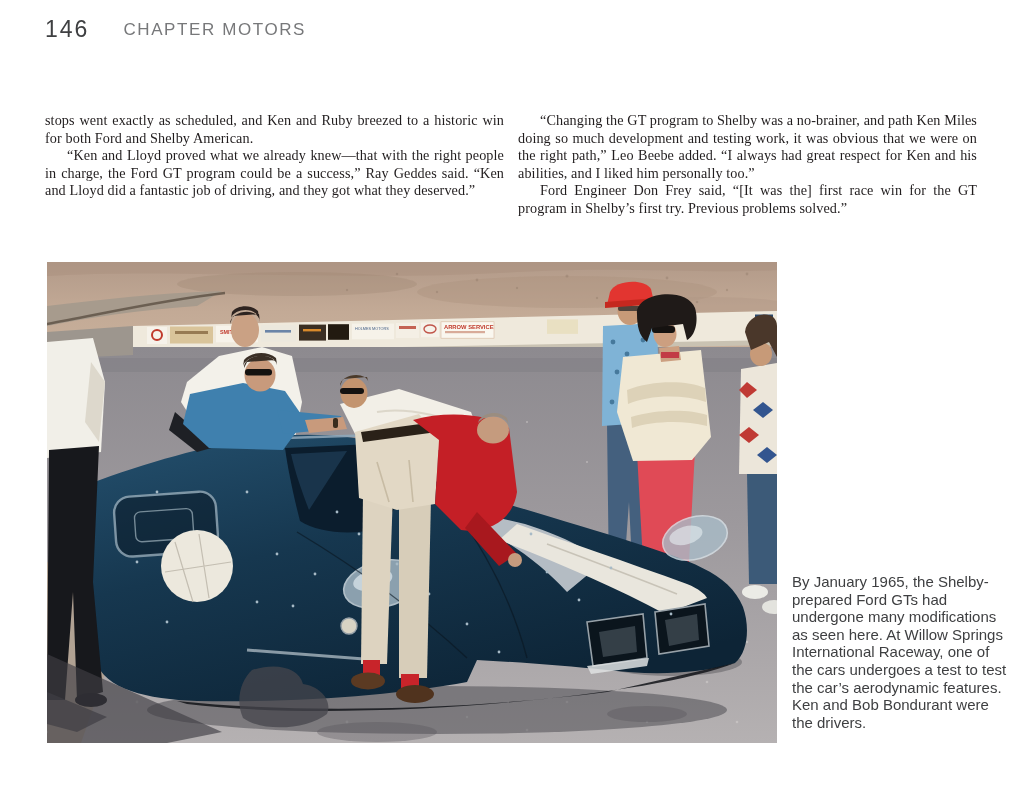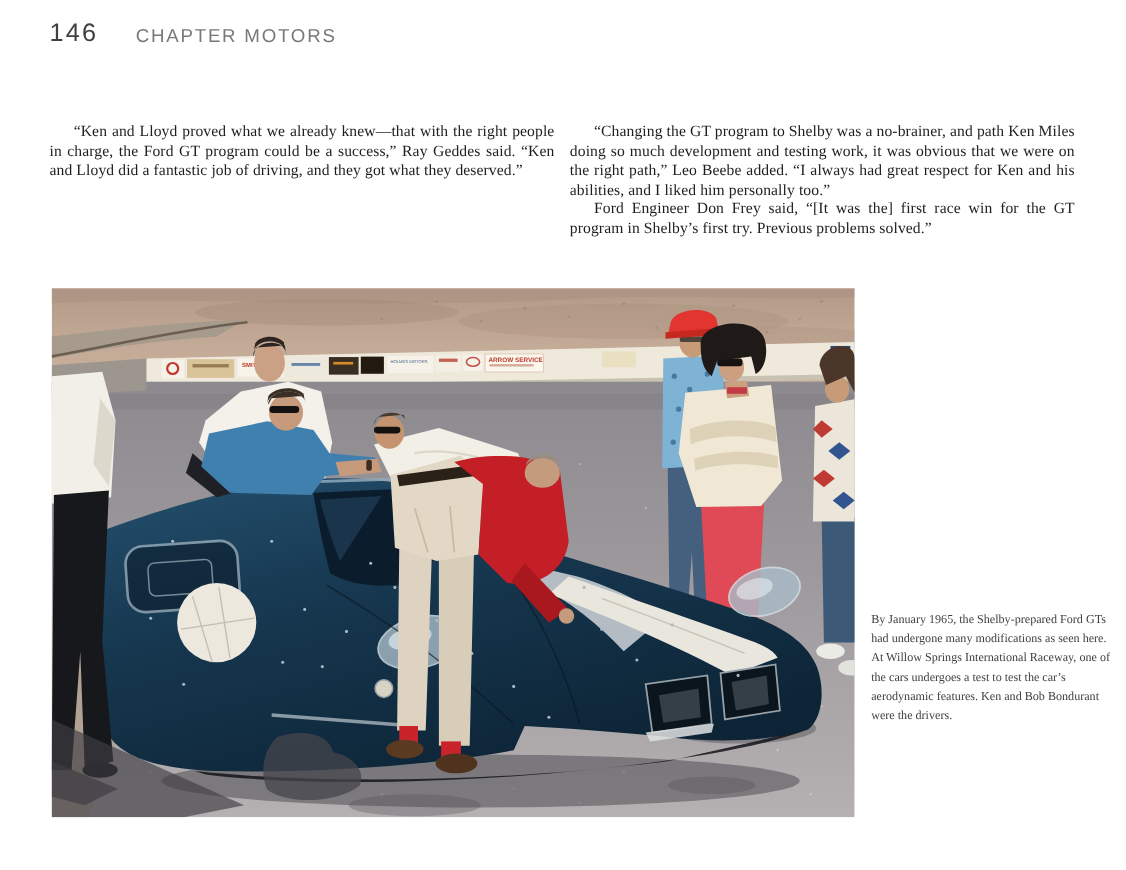--- a/index.html
+++ b/index.html
@@ -1,54 +1,55 @@
 <!DOCTYPE html>
 <html><head>
 <meta charset="utf-8">
 <style>
   html,body{margin:0;padding:0;background:#ffffff;}
   .page{
     position:relative;width:1024px;height:791px;background:#ffffff;
     font-family:"Liberation Serif",serif;overflow:hidden;
   }
   
-  .header{position:absolute;left:45px;top:16px;display:flex;align-items:flex-end;
+  .header{position:absolute;left:45px;top:16px;display:flex;align-items:center;
     font-family:"Liberation Sans",sans-serif;}
   .page-number{font-size:23px;color:#3f4042;letter-spacing:2px;}
   .chapter-title{font-size:17px;color:#77787a;letter-spacing:1.6px;margin-left:34px;}
   
   .columns{position:absolute;left:45px;top:112px;width:933px;display:flex;gap:14px;}
   .col{width:459px;}
   .col p{
     margin:0;font-size:14.2px;line-height:17.5px;color:#211d1e;
     text-align:justify;letter-spacing:0.1px;
   }
   .col p.indent{text-indent:22px;}
   
   .photo-frame{position:absolute;left:47px;top:262px;width:730px;height:481px;}
   .photo-frame svg{display:block;}
   
   .caption{
-    position:absolute;left:792px;top:555px;width:218px;
-    font-family:Liberation Serif, serif;font-size:11px;line-height:17.6px;
+    position:absolute;left:792px;top:573px;width:218px;
+    font-family:Liberation Sans, sans-serif;font-size:15px;line-height:17.6px;
     color:#3e3f41;
   }
 </style>
 </head>
 <body>
 
 <div class="page">
 
   <div class="header">
     <span class="page-number">146</span>
     <span class="chapter-title">CHAPTER MOTORS</span>
   </div>
 
   <div class="columns">
     <div class="col">
+      <p>stops went exactly as scheduled, and Ken and Ruby breezed to a historic win for both Ford and Shelby American.</p>
       <p class="indent">“Ken and Lloyd proved what we already knew—that with the right people in charge, the Ford GT program could be a success,” Ray Geddes said. “Ken and Lloyd did a fantastic job of driving, and they got what they deserved.”</p>
     </div>
     <div class="col">
       <p class="indent">“Changing the GT program to Shelby was a no-brainer, and path Ken Miles doing so much development and testing work, it was obvious that we were on the right path,” Leo Beebe added. “I always had great respect for Ken and his abilities, and I liked him personally too.”</p>
       <p class="indent">Ford Engineer Don Frey said, “[It was the] first race win for the GT program in Shelby’s first try. Previous problems solved.”</p>
     </div>
   </div>
 
   <div class="photo-frame">
     <svg width="730" height="481" viewBox="0 0 730 481">

